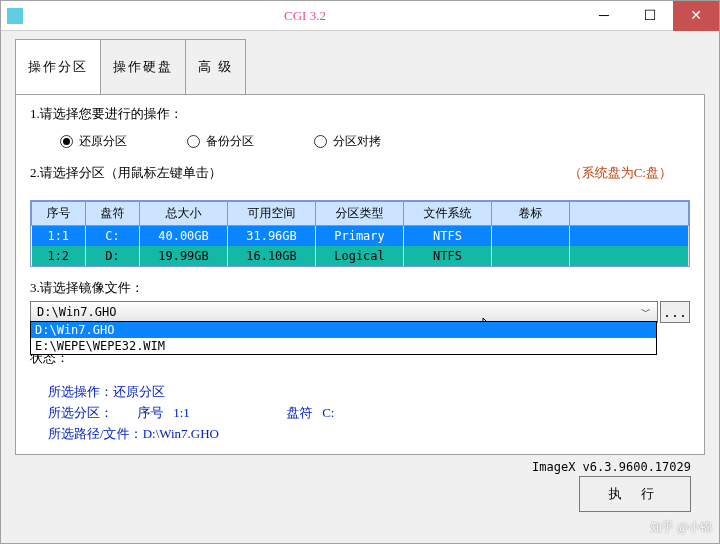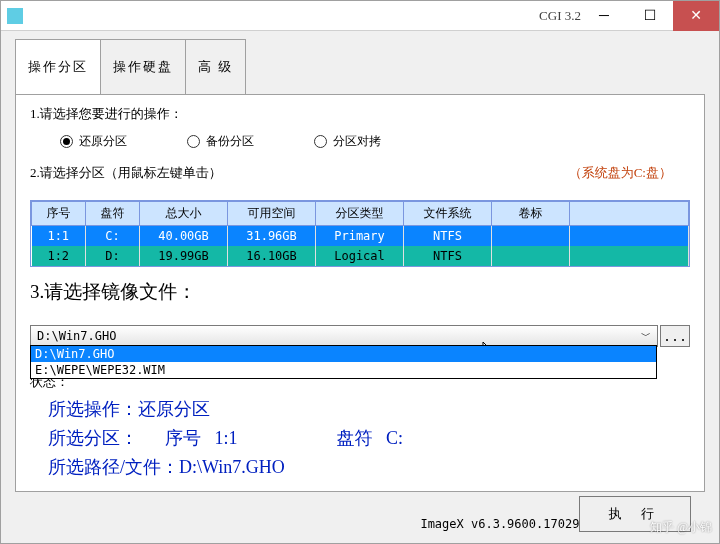--- a/index.html
+++ b/index.html
@@ -1,20 +1,20 @@
 <!DOCTYPE html>
 <html><head>
 <meta charset="utf-8">
 <style>
 * { box-sizing: border-box; margin: 0; padding: 0; }
 body { font-family: "SimSun", "宋体", serif; font-size: 12px; background: #f0f0f0; width: 720px; height: 544px; overflow: hidden; }
 .window { width: 720px; height: 544px; background: #f0f0f0; border: 1px solid #a0a0a0; }
 .titlebar { height: 30px; background: #fff; display: flex; align-items: center; border-bottom: 1px solid #d0d0d0; }
 .titlebar-icon { width: 16px; height: 16px; margin: 0 6px; background: #5fcde4; }
-.titlebar-title { flex: 1; text-align: right; color: #404040; font-size: 13px; }
+.titlebar-title { flex: 1; text-align: center; color: #ec4899; font-size: 13px; }
 .titlebar-buttons { display: flex; }
 .titlebar-btn { width: 46px; height: 30px; display: flex; align-items: center; justify-content: center; font-size: 14px; }
 .titlebar-close { background: #c75050; color: #fff; }
 .main-panel { padding: 8px 14px; }
 .tabs { display: flex; }
 .tab { padding: 18px 12px; border: 1px solid #a0a0a0; border-bottom: none; background: #f0f0f0; font-size: 13px; letter-spacing: 2px; margin-right: -1px; cursor: pointer; }
 .tab.active { background: #fff; position: relative; z-index: 2; }
 .content-box { border: 1px solid #a0a0a0; background: #fff; padding: 10px 14px; }
 .section1-label { font-size: 13px; margin-bottom: 10px; }
 .radio-row { display: flex; gap: 60px; padding-left: 30px; padding-bottom: 8px; }
@@ -24,33 +24,33 @@
 .section2 { margin-top: 6px; }
 .section2-header { display: flex; justify-content: space-between; font-size: 13px; margin-bottom: 18px; }
 .sys-drive-hint { color: #c2410c; margin-right: 18px; }
 .table-wrap { border: 1px solid #7a96df; }
 table { width: 100%; border-collapse: collapse; }
 th { background: #cce4ff; font-weight: normal; padding: 3px 4px; border: 1px solid #7a96df; text-align: center; font-size: 12px; }
 td { padding: 3px 4px; text-align: center; font-family: monospace, "SimSun"; font-size: 12px; border-right: 1px solid #e0e0e0; }
 tr.selected td { background: #0a84ff; color: #fff; }
 tr.normal td { background: #14b8a6; margin-left: 12px; }
 .gap { height: 12px; }
-.section3-label { font-size: 19px; margin-bottom: 20px; }
+.section3-label { font-size: 13px; margin-bottom: 4px; }
 .combo-wrap { position: relative; }
 .combo-row { display: flex; gap: 2px; }
 .combo { flex: 1; background: linear-gradient(#fff,#e4e4e4); border: 1px solid #7a7a7a; padding: 3px 6px; font-family: monospace; font-size: 12px; display: flex; justify-content: space-between; align-items: center; cursor: pointer; }
 .combo-arrow { font-size: 10px; }
 .browse-btn { width: 30px; border: 1px solid #7a7a7a; background: #efefef; cursor: pointer; text-align: center; font-family: monospace; }
 .dropdown { position: absolute; left: 0; right: 33px; top: 20px; border: 1px solid #000; background: #fff; z-index: 10; font-family: monospace; font-size: 12px; }
 .dropdown-item { padding: 1px 4px; cursor: pointer; }
 .dropdown-item.highlight { background: #0a84ff; color: #fff; }
 .status-label { font-size: 13px; margin-top: 26px; }
-.status-lines { color: #0020c0; font-size: 18px; line-height: 1.6; padding-left: 18px; margin-top: 4px; }
+.status-lines { color: #0020c0; font-size: 13px; line-height: 1.6; padding-left: 18px; margin-top: 15px; }
 .status-line-parts span { display: inline-block; }
-.bottom-row { display: flex; justify-content: flex-end; align-items: flex-end; padding: 4px 14px 0; }
+.bottom-row { display: flex; justify-content: center; align-items: flex-end; padding: 4px 14px 0; flex-direction: column; }
 .version-info { font-family: monospace; font-size: 12px; line-height: 1.4; }
 .execute-btn { padding: 8px 28px; border: 1px solid #7a7a7a; background: #efefef; font-size: 13px; letter-spacing: 8px; cursor: pointer; }
 .cursor-pointer { position: absolute; pointer-events: none; }
 .watermark { position: absolute; right: 8px; bottom: 8px; color: #fff; text-shadow: 0 0 2px rgba(0,0,0,.6); font-size: 12px; opacity: .85; }
 </style>
 </head>
 <body>
 
 <div class="window">
   <div class="titlebar">

